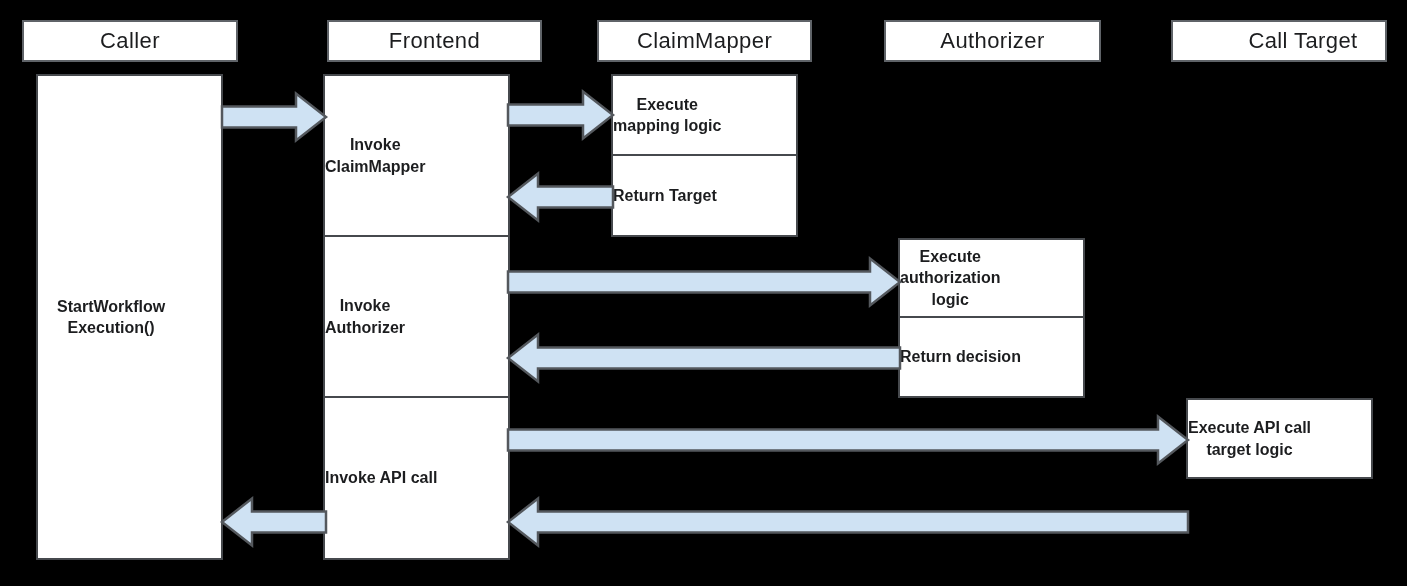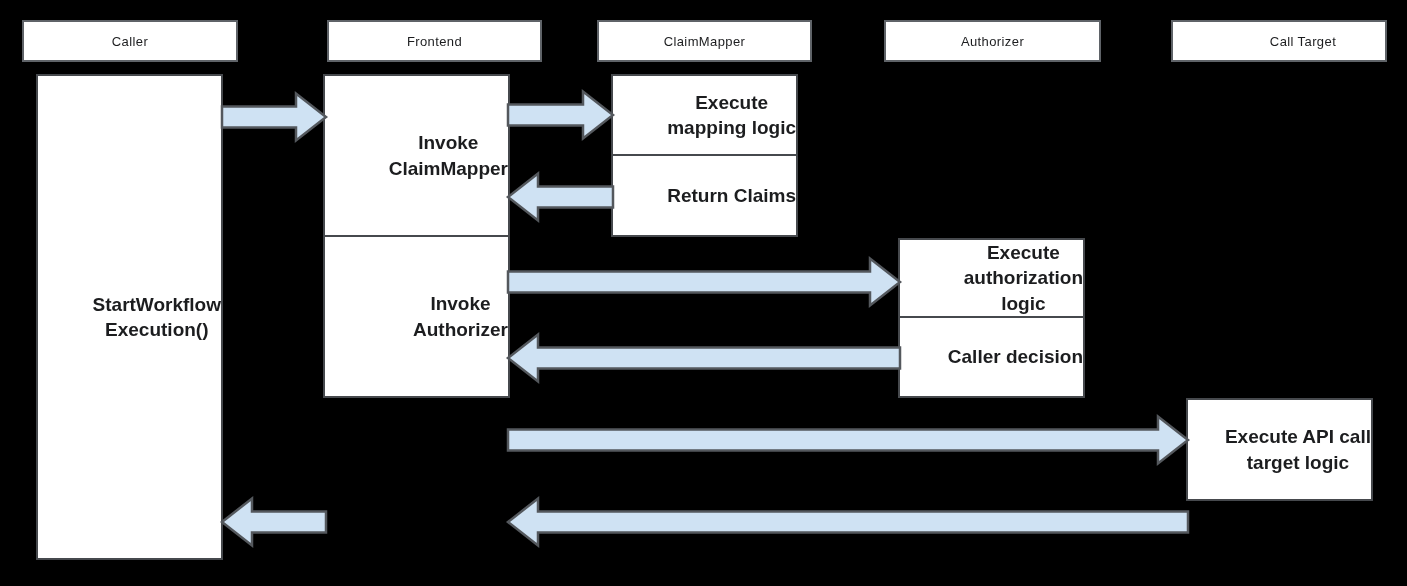--- a/index.html
+++ b/index.html
@@ -16,48 +16,48 @@
     background:var(--bg);
     overflow:hidden;
     font-family:"Liberation Sans", sans-serif;
   }
   .header{
     position:absolute;top:20px;height:42px;
     box-sizing:border-box;
     background:var(--box-fill);
     border:2px solid var(--header-border);
     display:flex;align-items:center;justify-content:center;
-    font-size:13px;font-weight:400;letter-spacing:.4px;
+    font-size:22px;font-weight:400;letter-spacing:.4px;
     color:var(--text);
   }
   .abox{
     position:absolute;box-sizing:border-box;
     background:var(--box-fill);
     border:2px solid var(--box-border);
-    display:flex;align-items:center;justify-content:flex-end;
+    display:flex;align-items:center;justify-content:flex-start;
     text-align:center;
-    font-size:19px;font-weight:700;line-height:1.32;
+    font-size:16px;font-weight:700;line-height:1.32;
     color:var(--text);
   }
   .abox .lbl{white-space:pre-line;}
   .h-caller{left:22px;width:216px;}
   .h-frontend{left:327px;width:215px;}
   .h-claimmapper{left:597px;width:215px;}
   .h-authorizer{left:884px;width:217px;}
   .h-calltarget{left:1171px;width:216px;padding-left:48px;}
 
-  .b-startworkflow{left:36px;top:74px;width:187px;height:486px;}
+  .b-startworkflow{left:36px;top:74px;width:187px;height:486px;padding-left:19px;}
   .b-invoke-claimmapper{left:323px;top:74px;width:187px;height:163px;}
   .b-invoke-authorizer{left:323px;top:235px;width:187px;height:163px;}
   .b-invoke-apicall{left:323px;top:396px;width:187px;height:164px;}
   .b-exec-mapping{left:611px;top:74px;width:187px;height:82px;}
   .b-return-claims{left:611px;top:154px;width:187px;height:83px;}
   .b-exec-auth{left:898px;top:238px;width:187px;height:80px;}
   .b-return-decision{left:898px;top:316px;width:187px;height:82px;}
-  .b-exec-apitarget{left:1186px;top:398px;width:187px;height:103px;}
+  .b-exec-apitarget{left:1186px;top:398px;width:187px;height:81px;}
   .b-return-result{left:1186px;top:477px;width:187px;height:84px;}
 
   svg.arrows{position:absolute;left:0;top:0;pointer-events:none;}
 </style>
 </head>
 <body>
 
 <div class="canvas">
 
   <div class="header h-caller">
@@ -82,36 +82,39 @@
   </div>
 
   <div class="abox b-invoke-claimmapper">
     <span class="lbl">Invoke
 ClaimMapper</span>
   </div>
   <div class="abox b-invoke-authorizer">
     <span class="lbl">Invoke
 Authorizer</span>
   </div>
+  <div class="abox b-invoke-apicall">
+    <span class="lbl">Invoke API call</span>
+  </div>
 
   <div class="abox b-exec-mapping">
     <span class="lbl">Execute
 mapping logic</span>
   </div>
   <div class="abox b-return-claims">
-    <span class="lbl">Return Claims</span>
+    <span class="lbl">Return Target</span>
   </div>
 
   <div class="abox b-exec-auth">
     <span class="lbl">Execute
 authorization
 logic</span>
   </div>
   <div class="abox b-return-decision">
-    <span class="lbl">Caller decision</span>
+    <span class="lbl">Return decision</span>
   </div>
 
   <div class="abox b-exec-apitarget">
     <span class="lbl">Execute API call
 target logic</span>
   </div>
 
   <svg class="arrows" width="1407" height="586" viewBox="0 0 1407 586">
       <polygon points="222,106.5 296,106.5 296,93.5 326,117 296,140.5 296,127.5 222,127.5" fill="#cfe2f3" stroke="#54585d" stroke-width="2.5" stroke-linejoin="miter"></polygon>
       <polygon points="508,104.5 583,104.5 583,91.5 613,115 583,138.5 583,125.5 508,125.5" fill="#cfe2f3" stroke="#54585d" stroke-width="2.5" stroke-linejoin="miter"></polygon>

